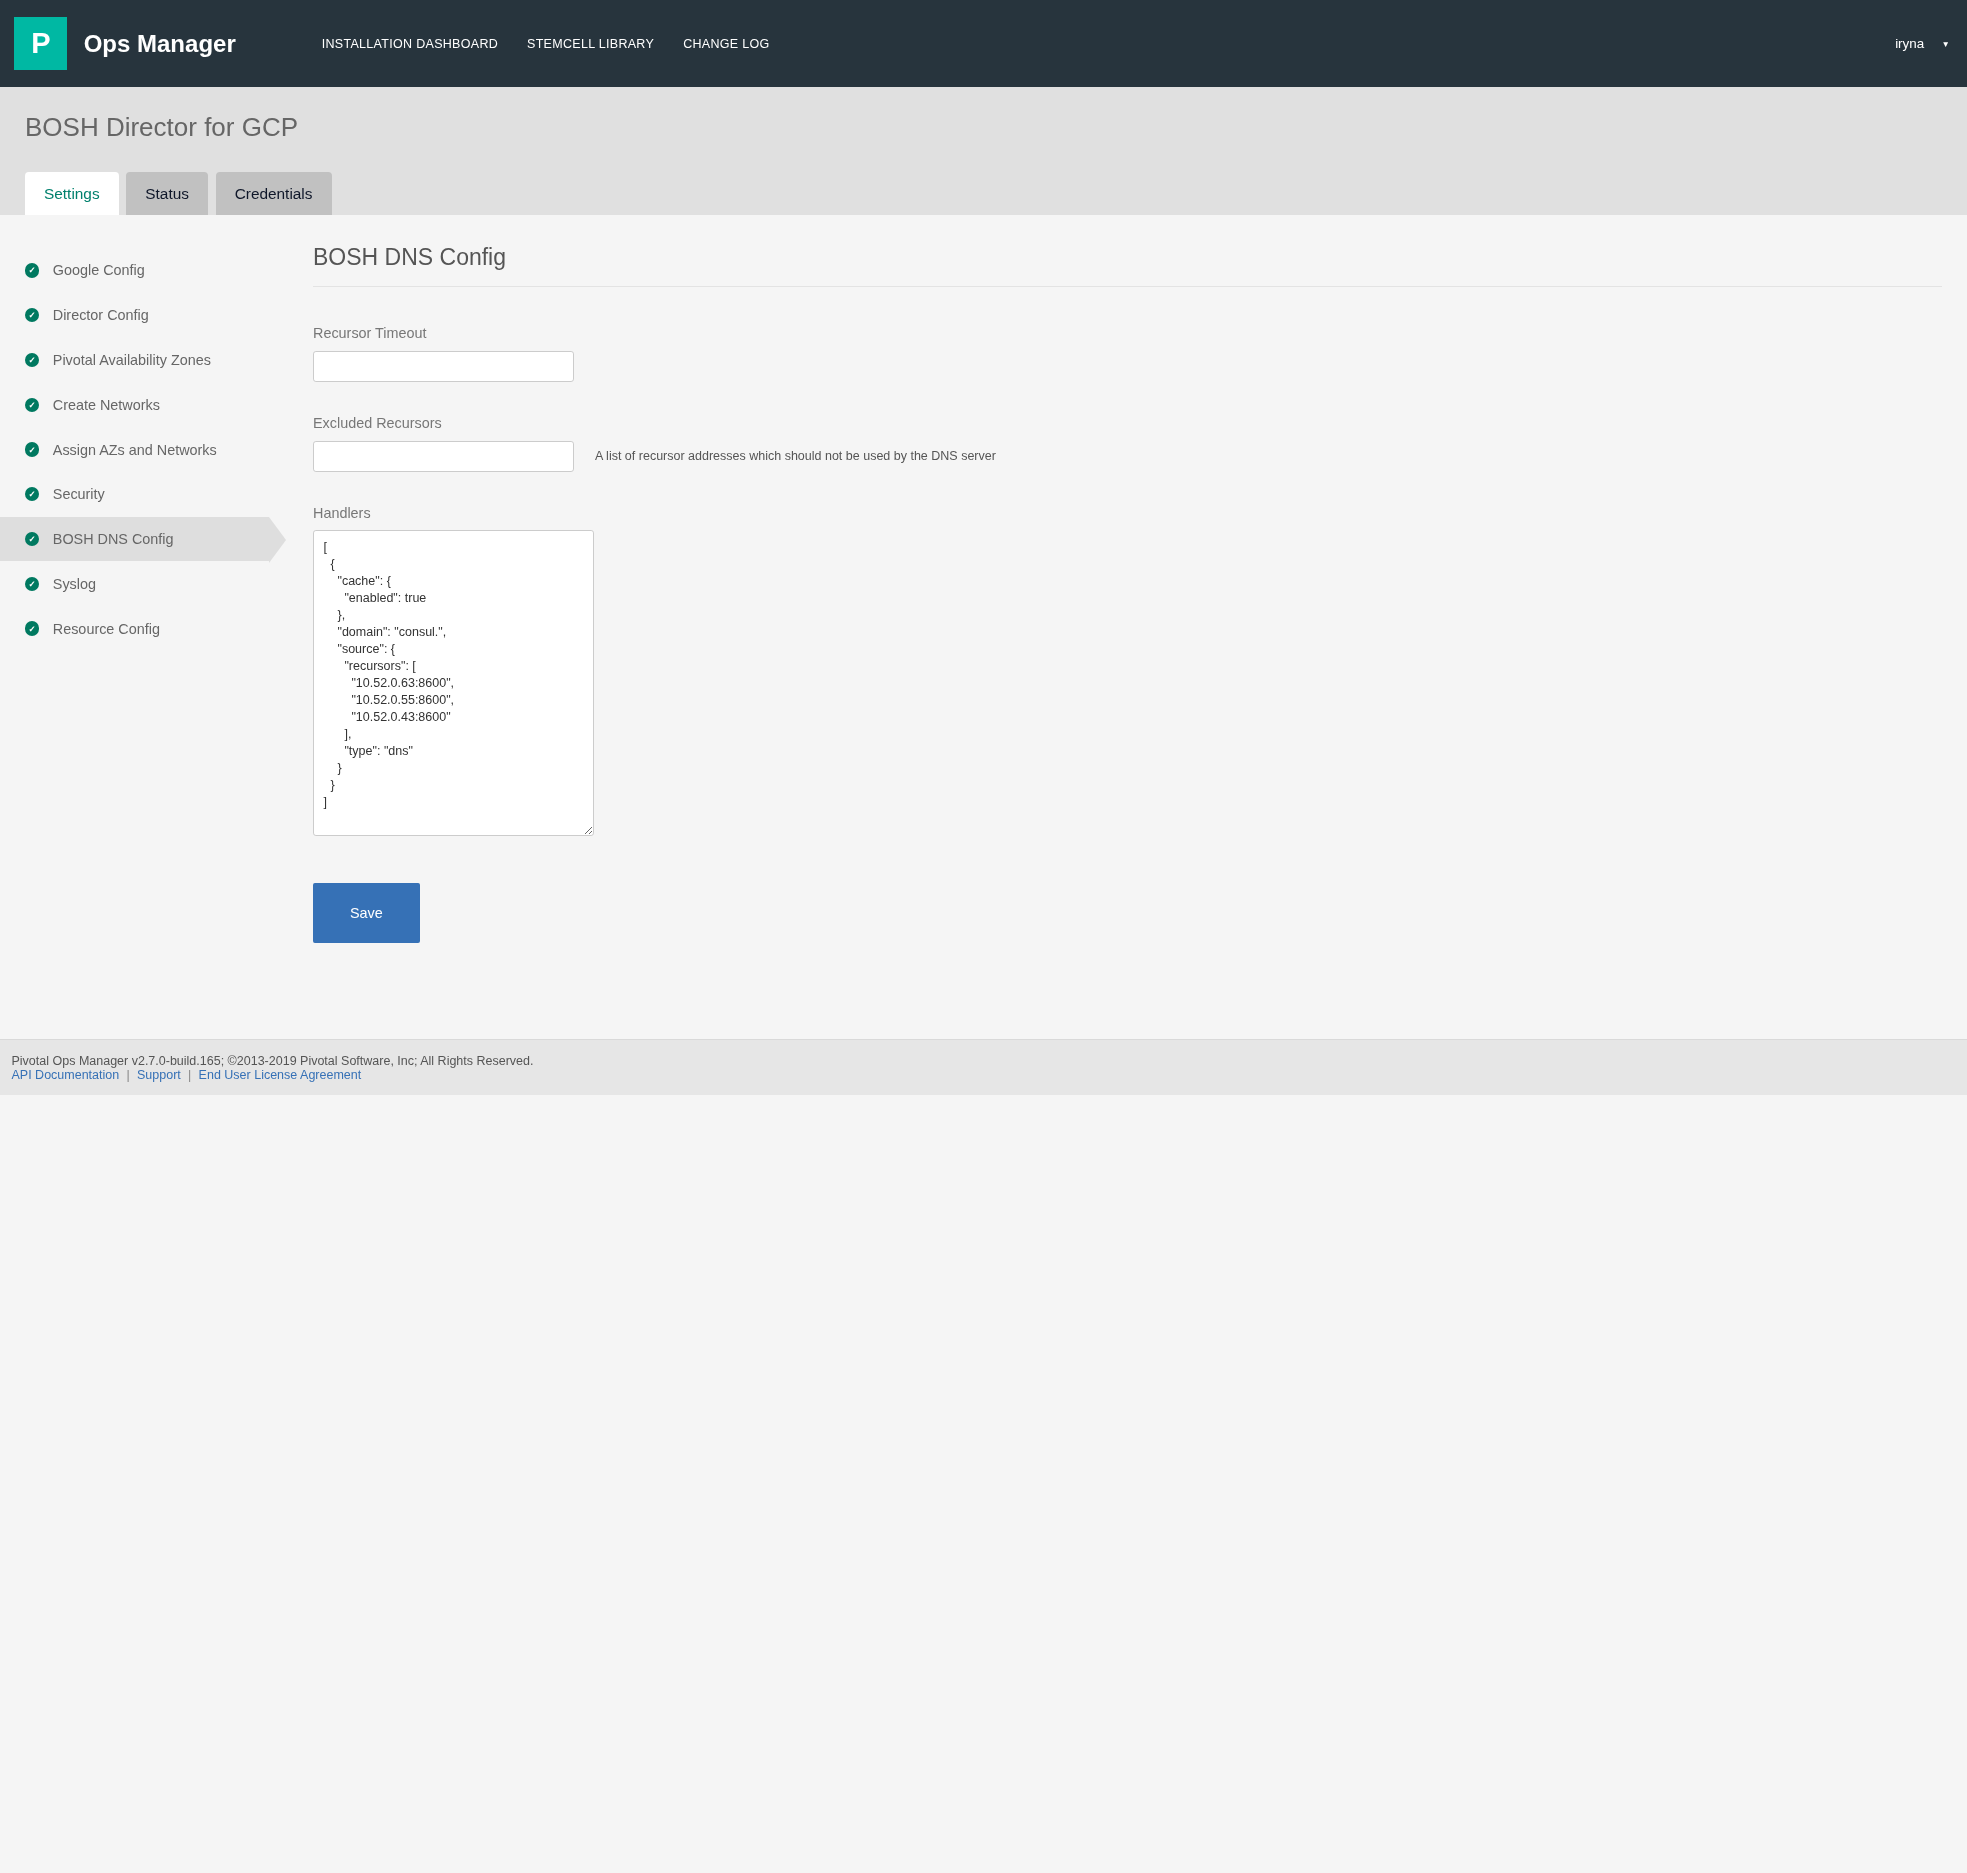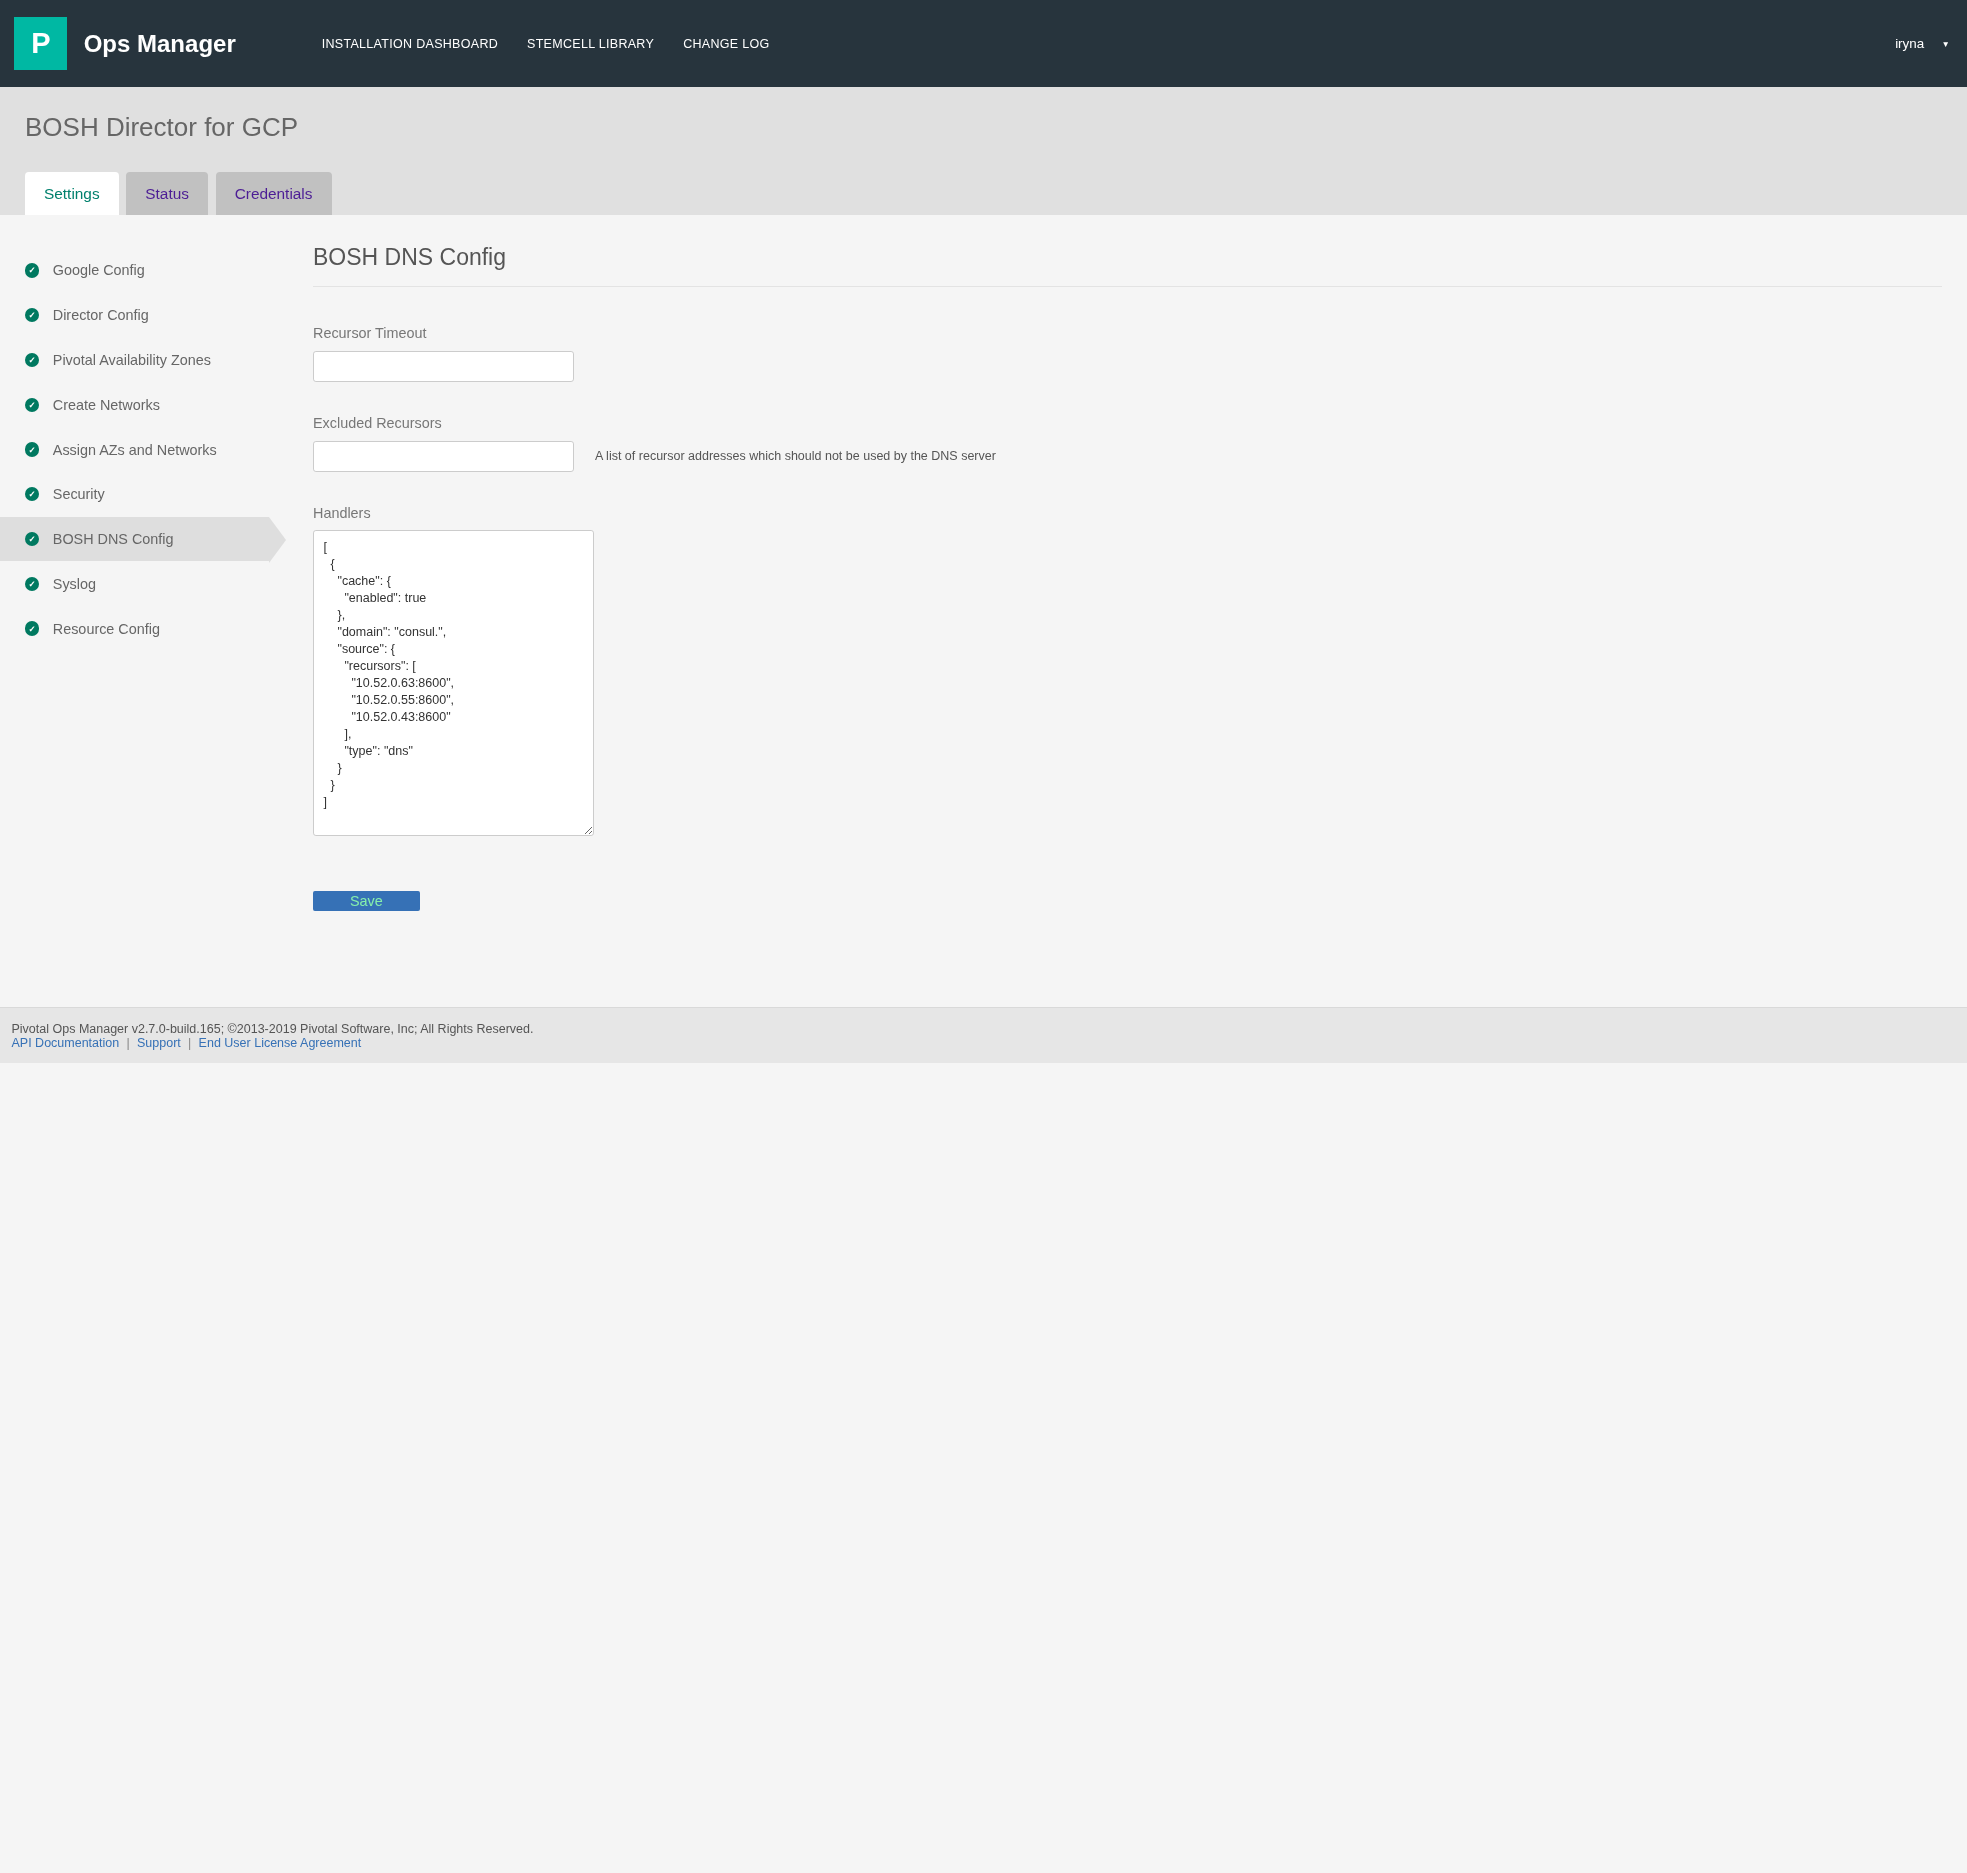--- a/index.html
+++ b/index.html
@@ -56,21 +56,21 @@
   }
   .page-title {
     font-size: 26px;
     font-weight: 300;
     color: #666;
     margin-bottom: 29px;
   }
   .tabs { display: flex; gap: 7.7px; }
   .tab {
     background: #c1c1c1;
-    color: #4c1d95;
+    color: #0f172a;
     padding: 12.5px 19px;
     font-size: 15.4px;
     border-radius: 3.8px 3.8px 0 0;
     cursor: pointer;
   }
   .tab.active {
     background: #fff;
     color: #00806d;
   }
 
@@ -163,27 +163,27 @@
     padding: 7.7px 9.6px;
     font-family: inherit;
     font-size: 12.5px;
     line-height: 1.36;
     color: #333;
     resize: both;
     white-space: pre;
   }
   .save-btn {
     background: #3671b6;
-    color: #86efac;
+    color: #ffffff;
     border: none;
-    padding: 2px 37px;
+    padding: 22px 37px;
     font-size: 14.4px;
     border-radius: 1.9px;
     cursor: pointer;
-    margin-top: 19px;
+    margin-top: 11px;
   }
 
   
   .footer {
     background: #e6e6e6;
     padding: 13.4px 11.5px;
     display: flex;
     font-size: 12.5px;
     color: #555;
     border-top: 1px solid #d9d9d9;

